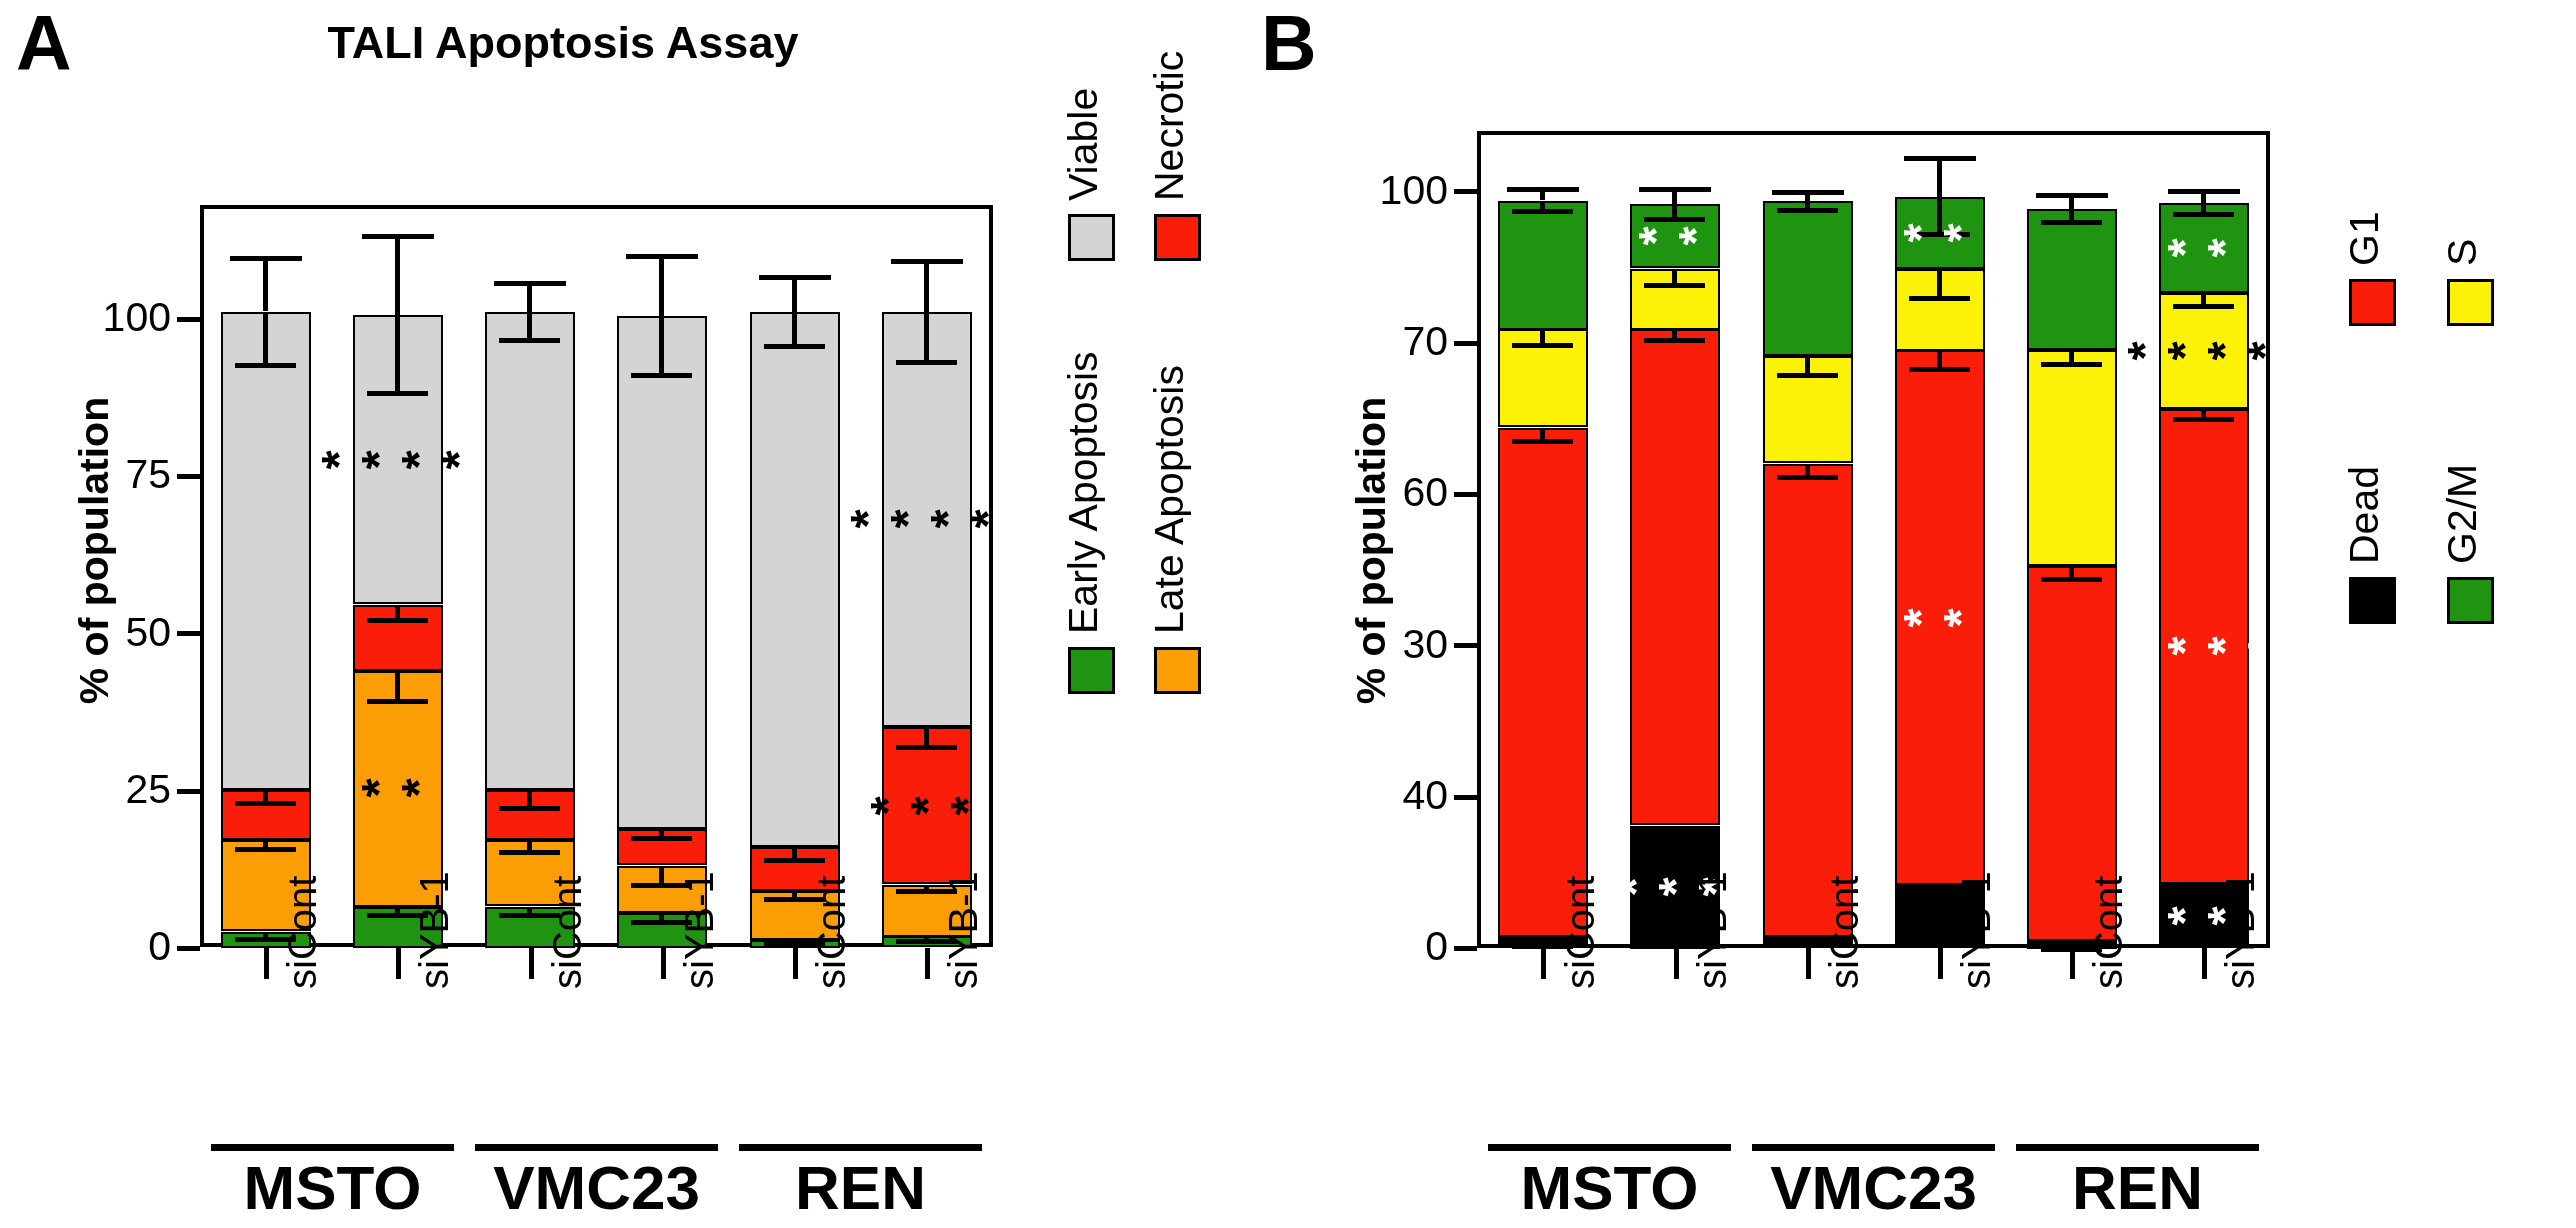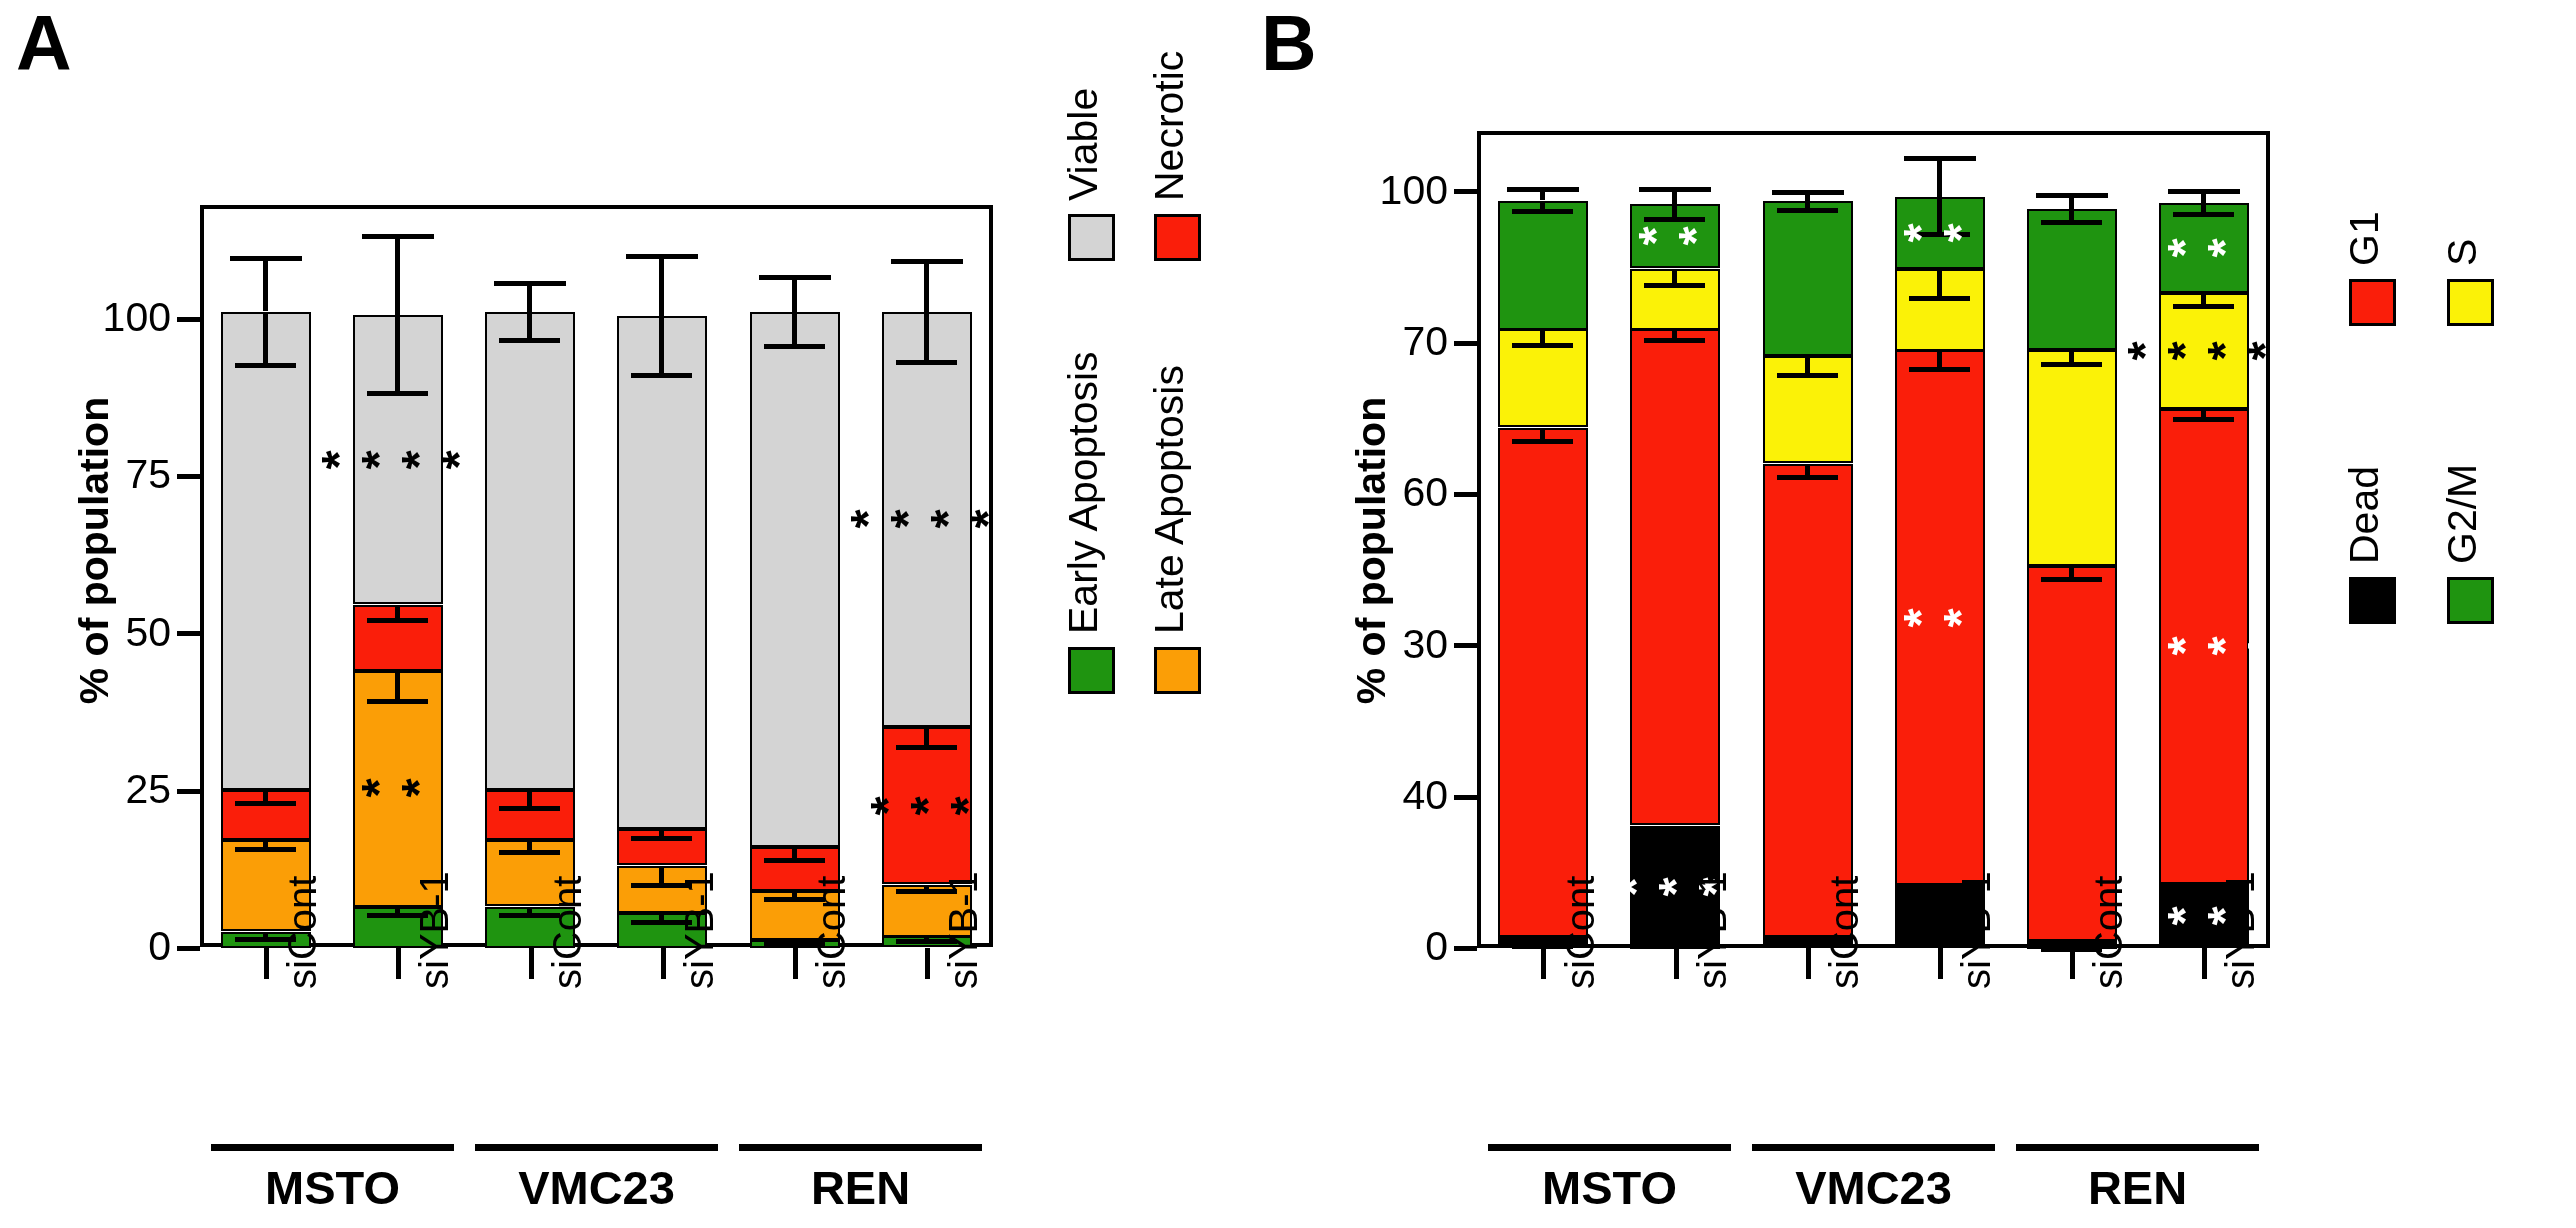--- a/index.html
+++ b/index.html
@@ -34,34 +34,35 @@
   .stars{position:absolute;font-size:49px;font-weight:bold;line-height:0.82;
      text-align:center;letter-spacing:0;white-space:pre-line;
      transform-origin:center center;transform:rotate(-90deg);}
   .stars.white{color:#fff;}
   .stars.black{color:#000;}
 
   .xtick{position:absolute;width:4.5px;background:#000;}
   .xlab{position:absolute;font-size:40px;line-height:40px;white-space:nowrap;
     transform-origin:left top;transform:rotate(-90deg);}
   .grouprule{position:absolute;height:7.2px;background:#000;}
-  .grouplab{position:absolute;font-size:47px;font-weight:bold;line-height:47px;text-align:center;white-space:nowrap;}
+  .grouplab{position:absolute;font-size:62px;font-weight:bold;line-height:47px;text-align:center;white-space:nowrap;}
 
   .legend-item{position:absolute;}
   .legend-swatch{position:absolute;width:47px;height:47px;box-sizing:border-box;border:3.6px solid #000;}
   .legend-text{position:absolute;font-size:41px;line-height:41px;white-space:nowrap;
     transform-origin:left top;transform:rotate(-90deg);}
 </style>
 </head>
 <body>
 
 <div class="figure">
 
   <div class="panel" id="panel-a">
     <div class="panel-letter" style="left:16px;top:5.4px;">A</div>
+    <div class="panel-title" style="left:135px;top:20px;width:856px;">TALI Apoptosis Assay</div>
 
     <div class="axis-label" style="left:-95px;top:527px;width:378px;text-align:center;">% of population</div>
 
     <div class="plotbox" id="plot-a" style="left:200px;top:205px;width:793px;height:742px;"></div>
 
     <div id="a-ticks">
         <div class="ytick-mark" style="left:177px;top:946px;width:23.4px;"></div>
         <div class="ytick-label" style="left:-25px;top:926px;width:196px;">0</div>
         <div class="ytick-mark" style="left:177px;top:789px;width:23.4px;"></div>
         <div class="ytick-label" style="left:-25px;top:769px;width:196px;">25</div>

